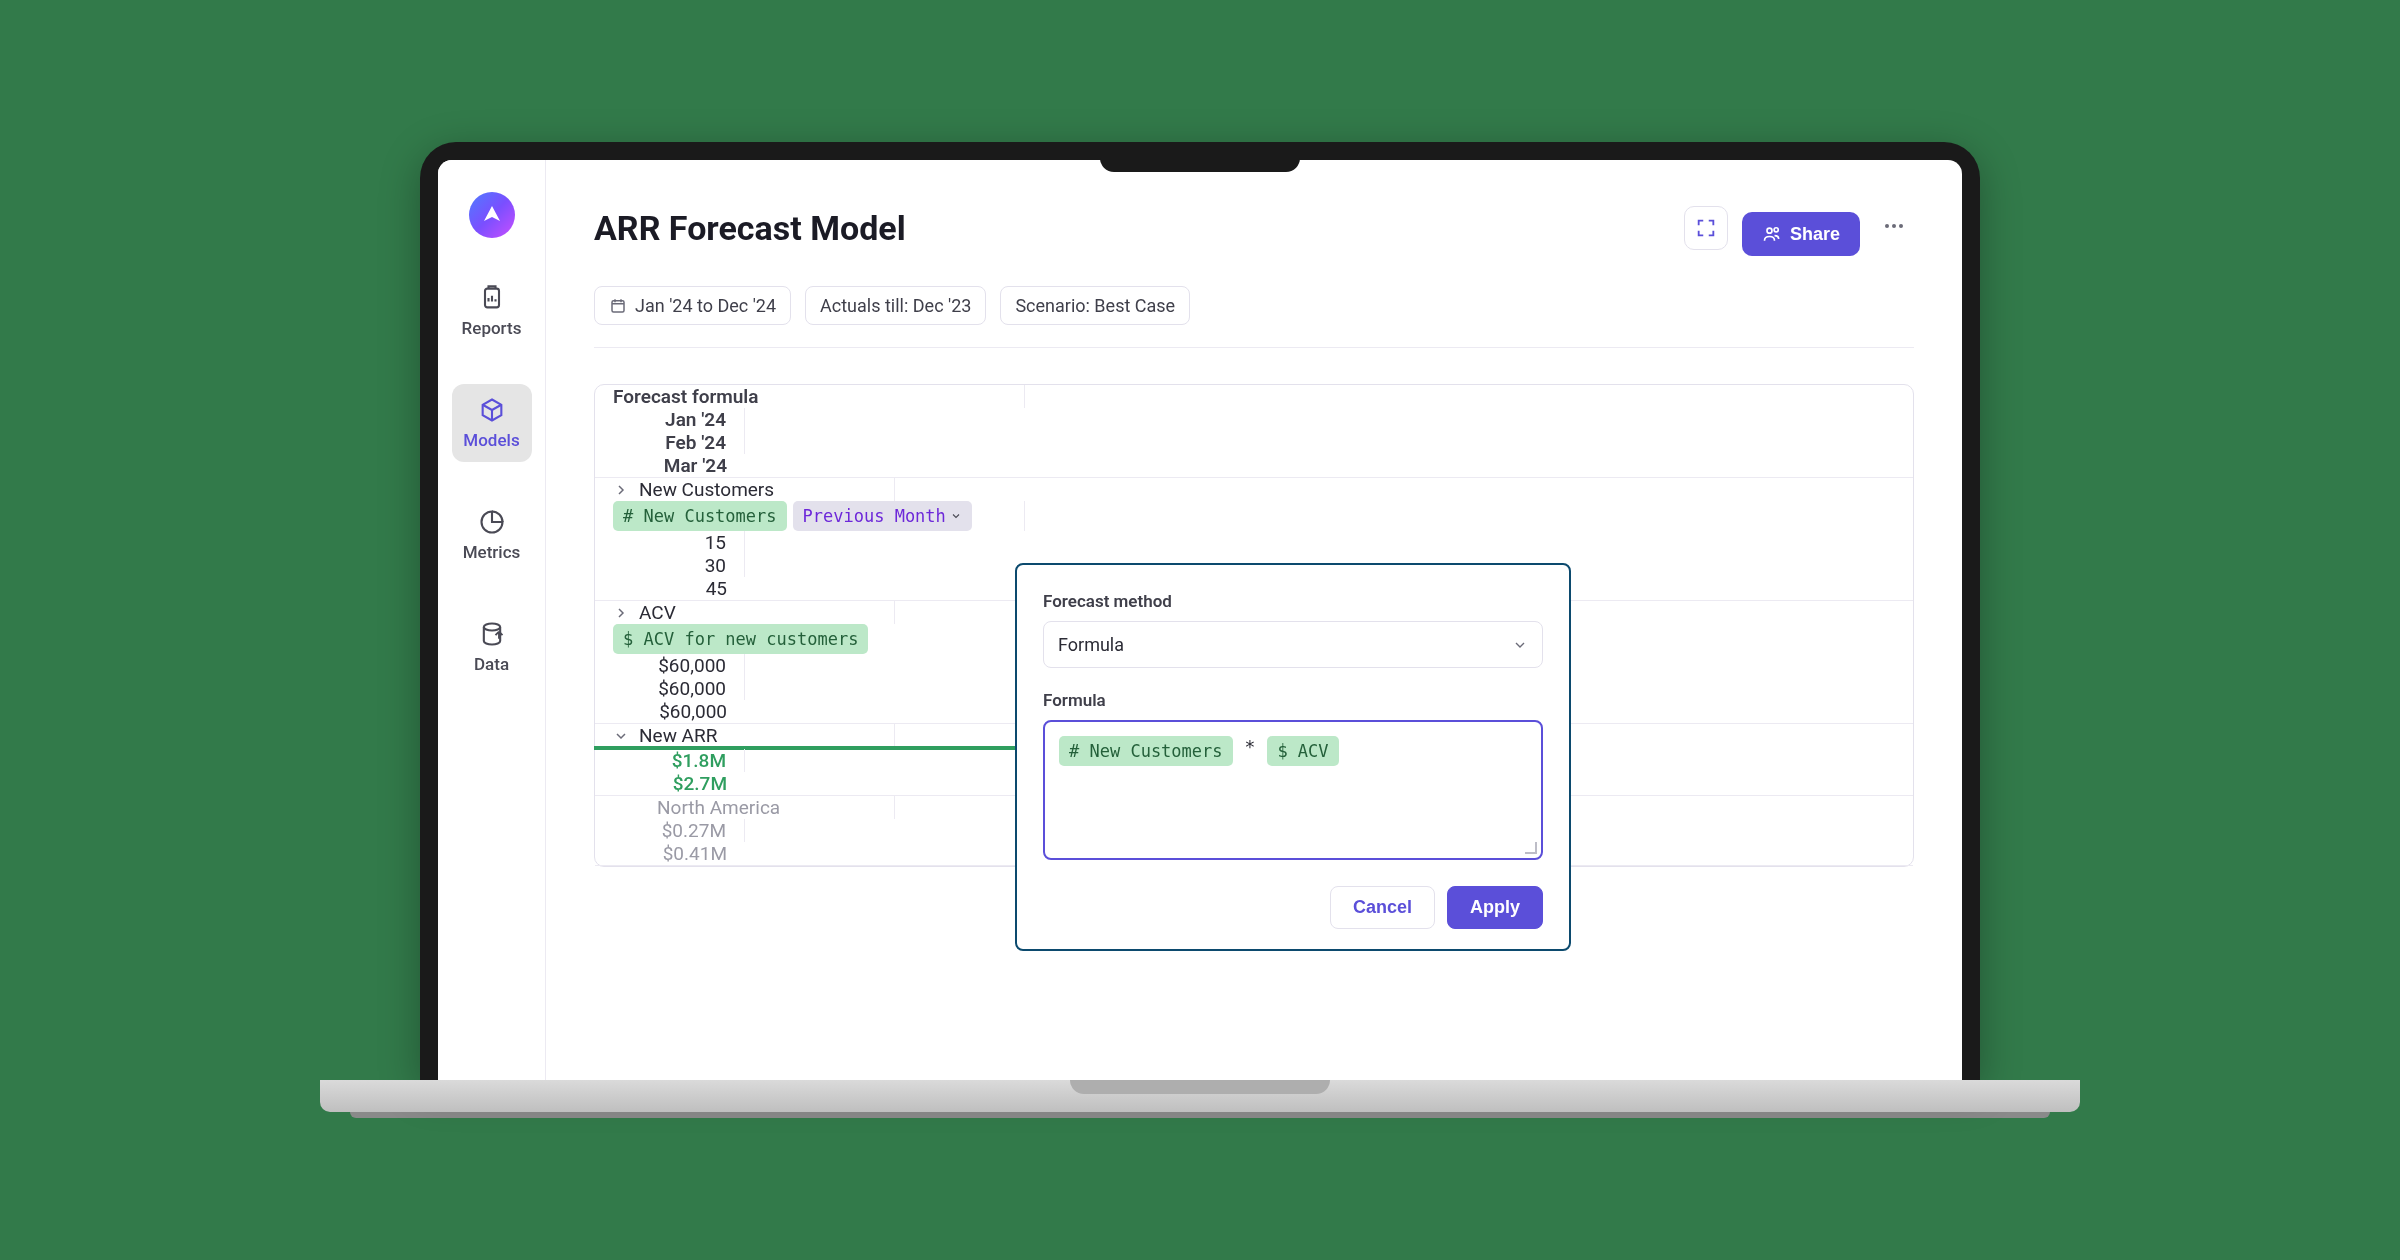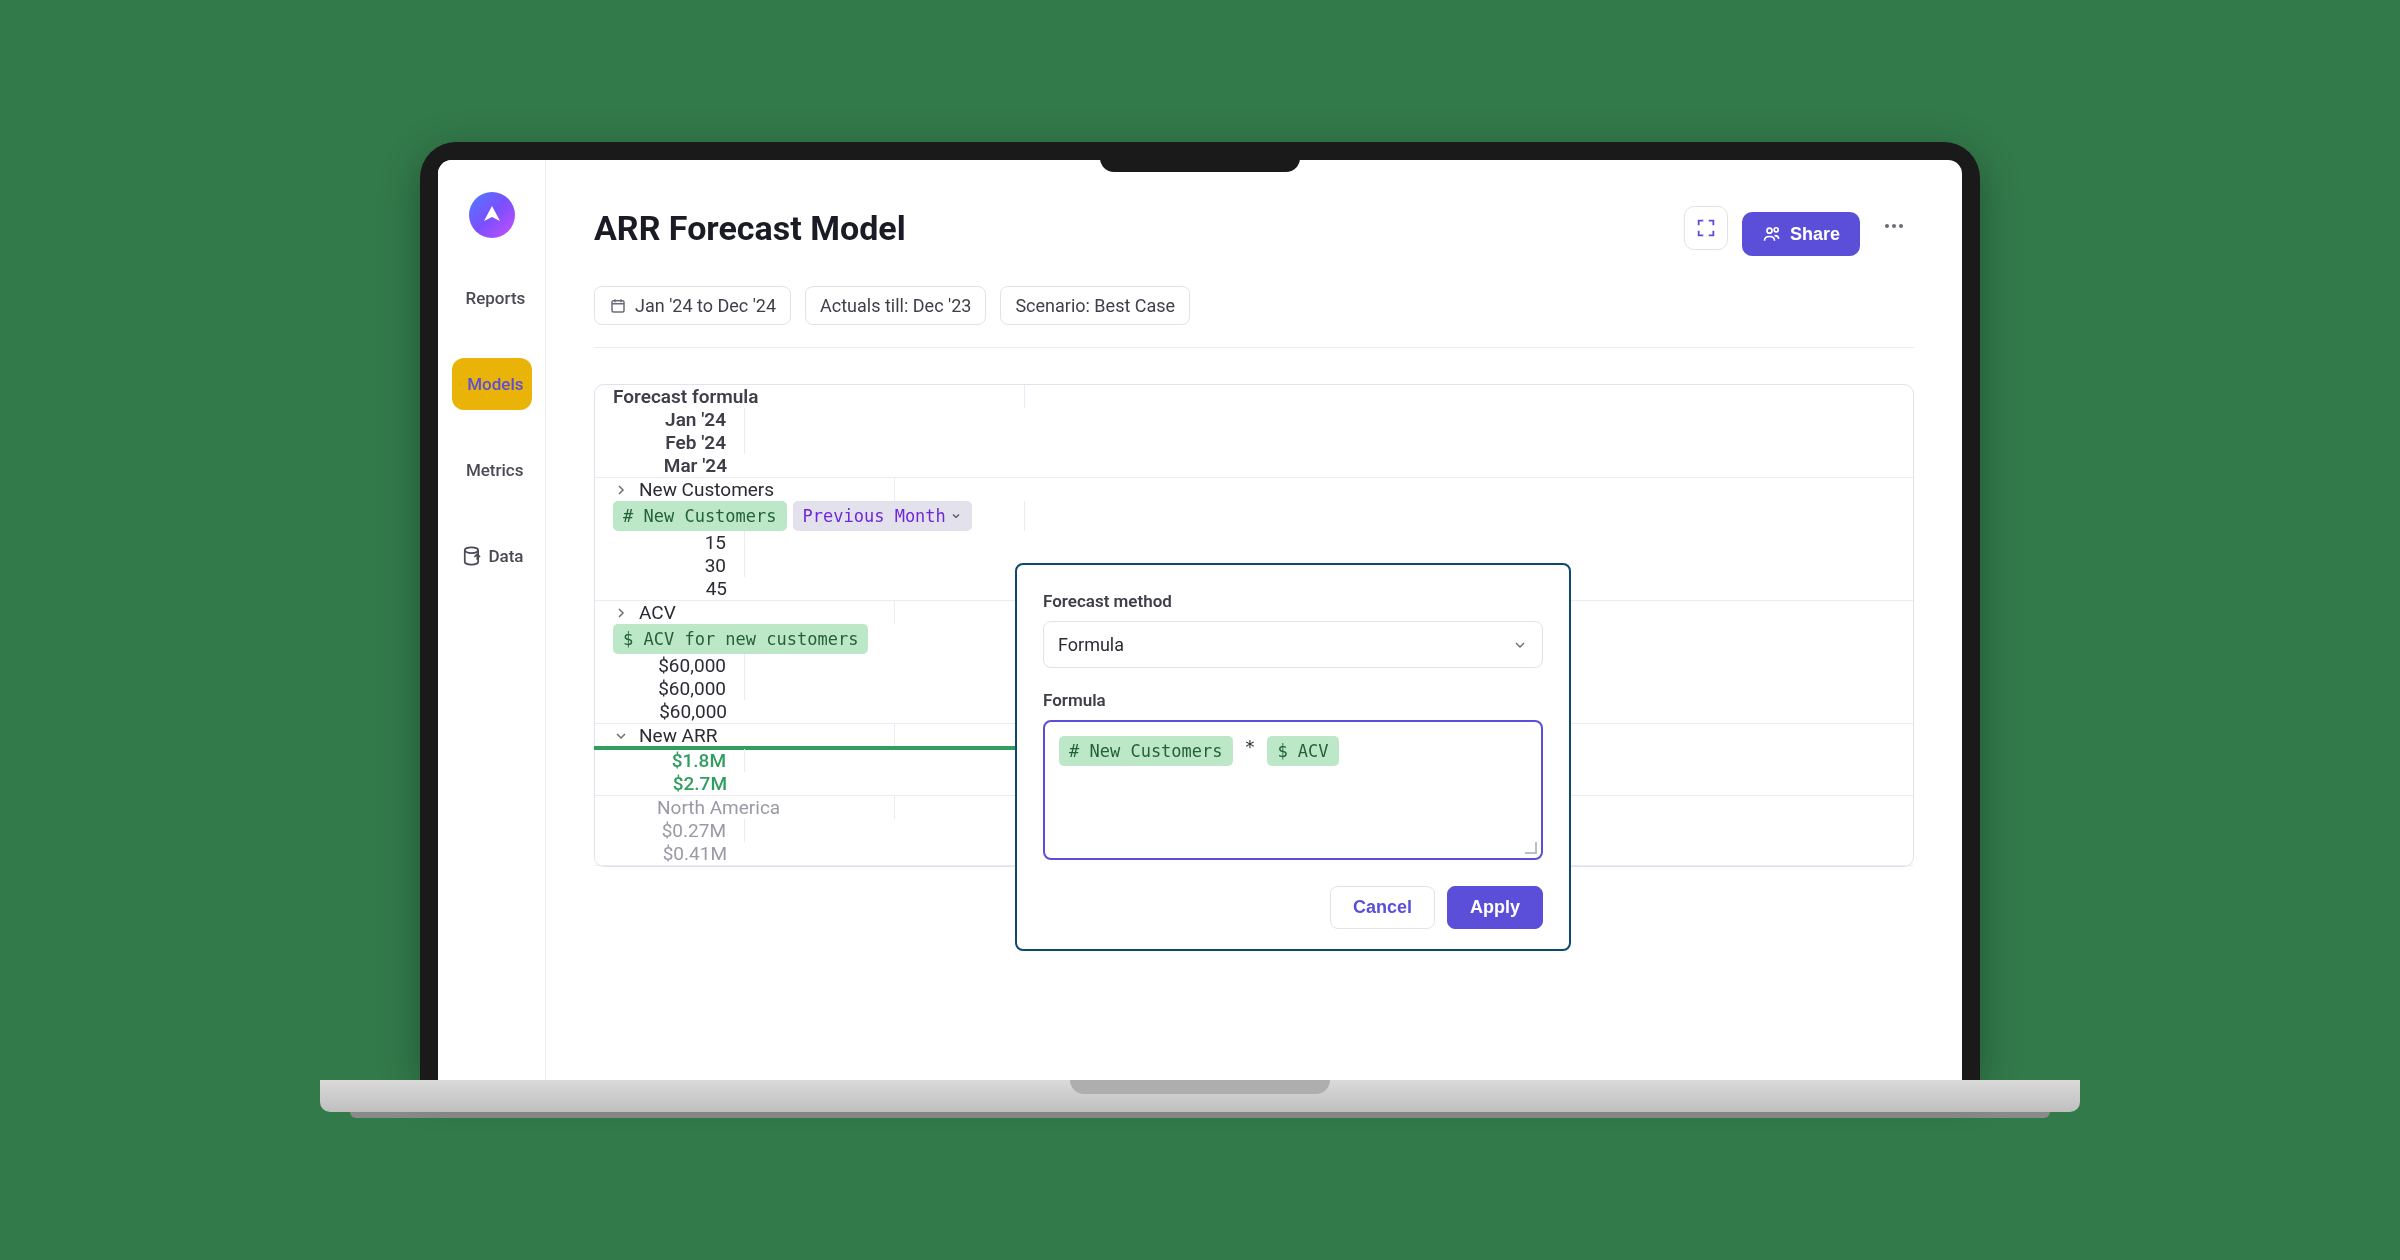--- a/index.html
+++ b/index.html
@@ -80,31 +80,31 @@
   }
   .logo {
     width: 46px; height: 46px;
     border-radius: 50%;
     background: linear-gradient(135deg, #4f7cff 0%, #7a4fff 50%, #c94fff 100%);
     display: flex; align-items: center; justify-content: center;
   }
   .logo svg { width: 24px; height: 24px; }
   .nav-item {
     display: flex;
-    flex-direction: row;
+    flex-direction: column;
     align-items: center;
     gap: 6px;
     cursor: pointer;
     padding: 12px 8px;
     border-radius: 12px;
     width: 80px;
     color: #4a4a55;
   }
   .nav-item.active {
-    background: #eab308;
+    background: #e5e5e5;
     color: #5b4fd9;
   }
   .nav-item svg { width: 28px; height: 28px; stroke: currentColor; fill: none; stroke-width: 1.8; }
   .nav-label { font-size: 17px; font-weight: 500; }
 
   .main { flex: 1; padding: 40px 48px 0 48px; overflow: hidden; }
 
   .header {
     display: flex;
     align-items: center;

